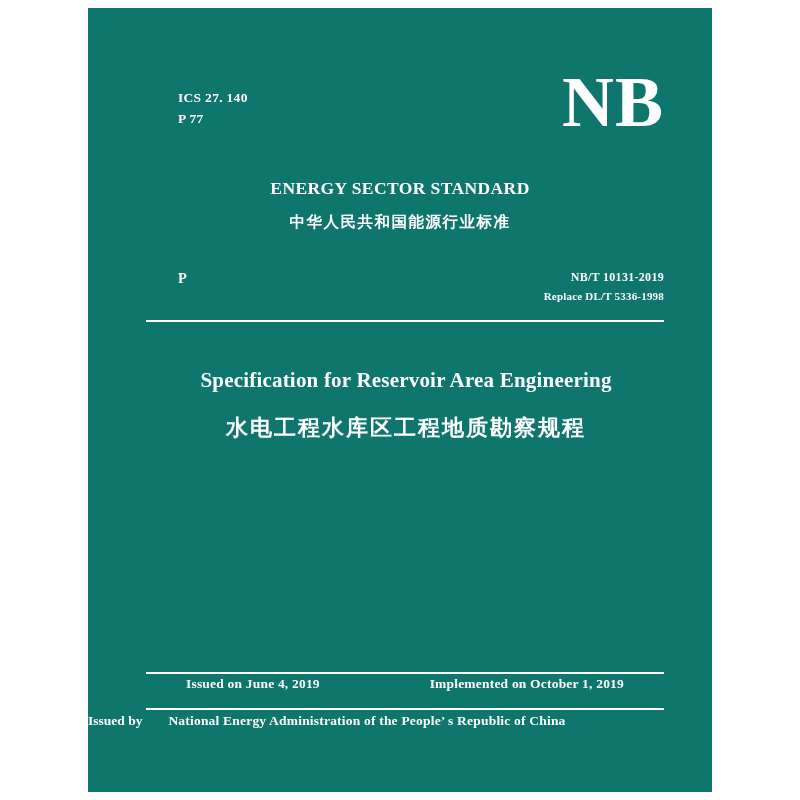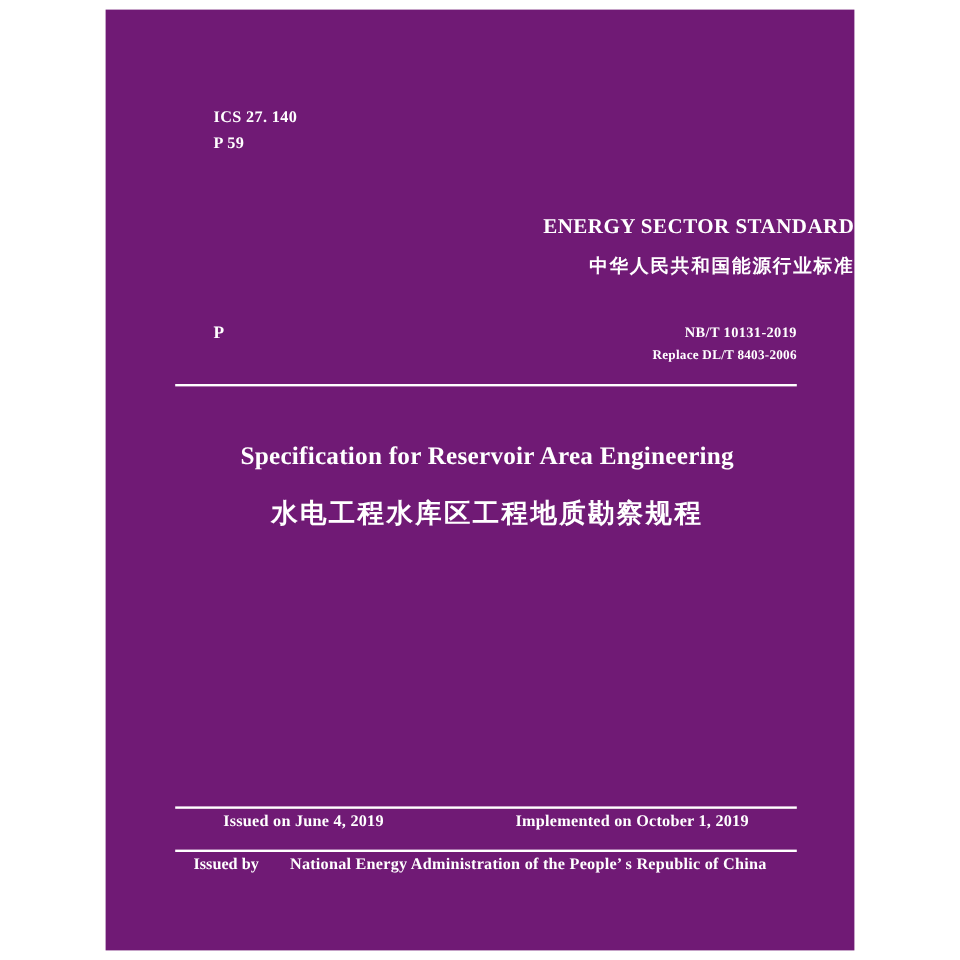--- a/index.html
+++ b/index.html
@@ -19,21 +19,21 @@
     height: 800px;
     background: #ffffff;
   }
 
   .cover {
     position: absolute;
     left: 88px;
     top: 8px;
     width: 624px;
     height: 784px;
-    background: #701a75;
+    background: #0f766e;
     color: #ffffff;
     box-sizing: border-box;
   }
 
   
   .ics-block {
     position: absolute;
     left: 90px;
     top: 80px;
     font-family: "Liberation Serif", serif;
@@ -55,21 +55,21 @@
     letter-spacing: 1px;
     color: #ffffff;
   }
 
   
   .std-head {
     position: absolute;
     left: 0;
     right: 0;
     top: 168px;
-    text-align: right;
+    text-align: center;
   }
   .std-head .en1,
   .std-head .en2 {
     font-family: "Liberation Serif", serif;
     font-weight: bold;
     font-size: 17.5px;
     letter-spacing: 0.4px;
     line-height: 1.45;
   }
   .std-head .zh {
@@ -168,21 +168,21 @@
     font-size: 13.5px;
     letter-spacing: 0.2px;
   }
 
   
   .issuedby-row {
     position: absolute;
     left: 0;
     right: 0;
     top: 703px;
-    text-align: center;
+    text-align: left;
     white-space: nowrap;
   }
   .issuedby-row .lbl {
     font-family: "Liberation Serif", serif;
     font-weight: bold;
     font-size: 13.5px;
     margin-right: 22px;
   }
   .issuedby-row .org {
     font-family: "Liberation Serif", serif;
@@ -192,34 +192,35 @@
   }
 </style>
 </head>
 <body>
 
 <div class="page">
   <div class="cover">
 
     <div class="ics-block">
       <div>ICS 27. 140</div>
-      <div>P 59</div>
-    </div>
-
+      <div>P 77</div>
+    </div>
+
+    <div class="nb-logo">NB</div>
 
     <div class="std-head">
       <div class="en1">ENERGY SECTOR STANDARD</div>
       <div class="zh">中华人民共和国能源行业标准</div>
     </div>
 
     <div class="code-row">
       <div class="p-mark">P</div>
       <div class="std-no">
         <div class="num">NB/T 10131-2019</div>
-        <div class="replace">Replace DL/T 8403-2006</div>
+        <div class="replace">Replace DL/T 5336-1998</div>
       </div>
     </div>
 
     <div class="rule rule-top"></div>
 
     <div class="title-block">
       <div class="t-en">Specification for Reservoir Area Engineering</div>
       <div class="t-zh">水电工程水库区工程地质勘察规程</div>
     </div>
 

